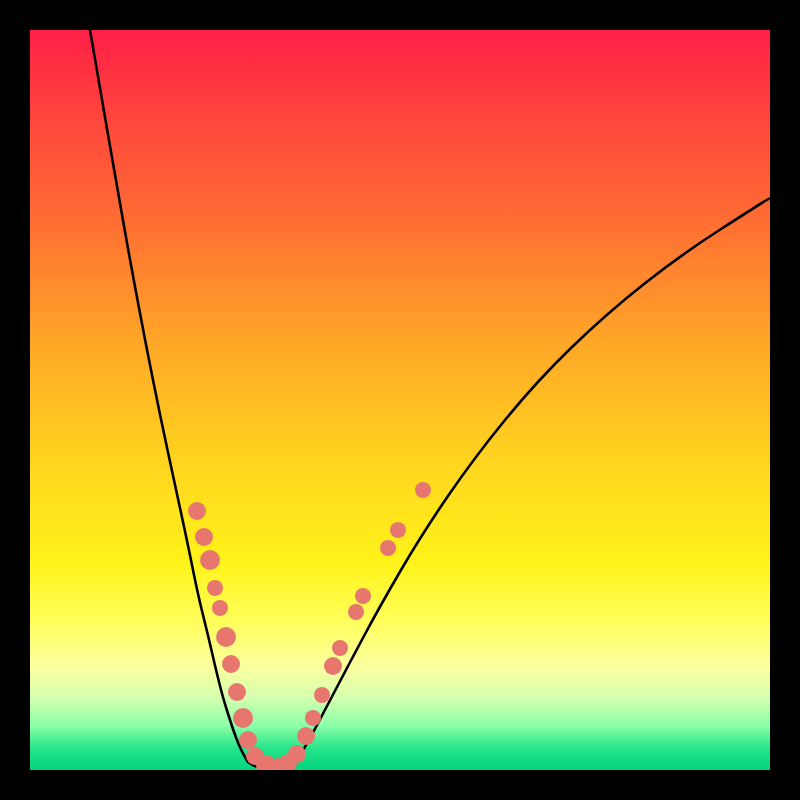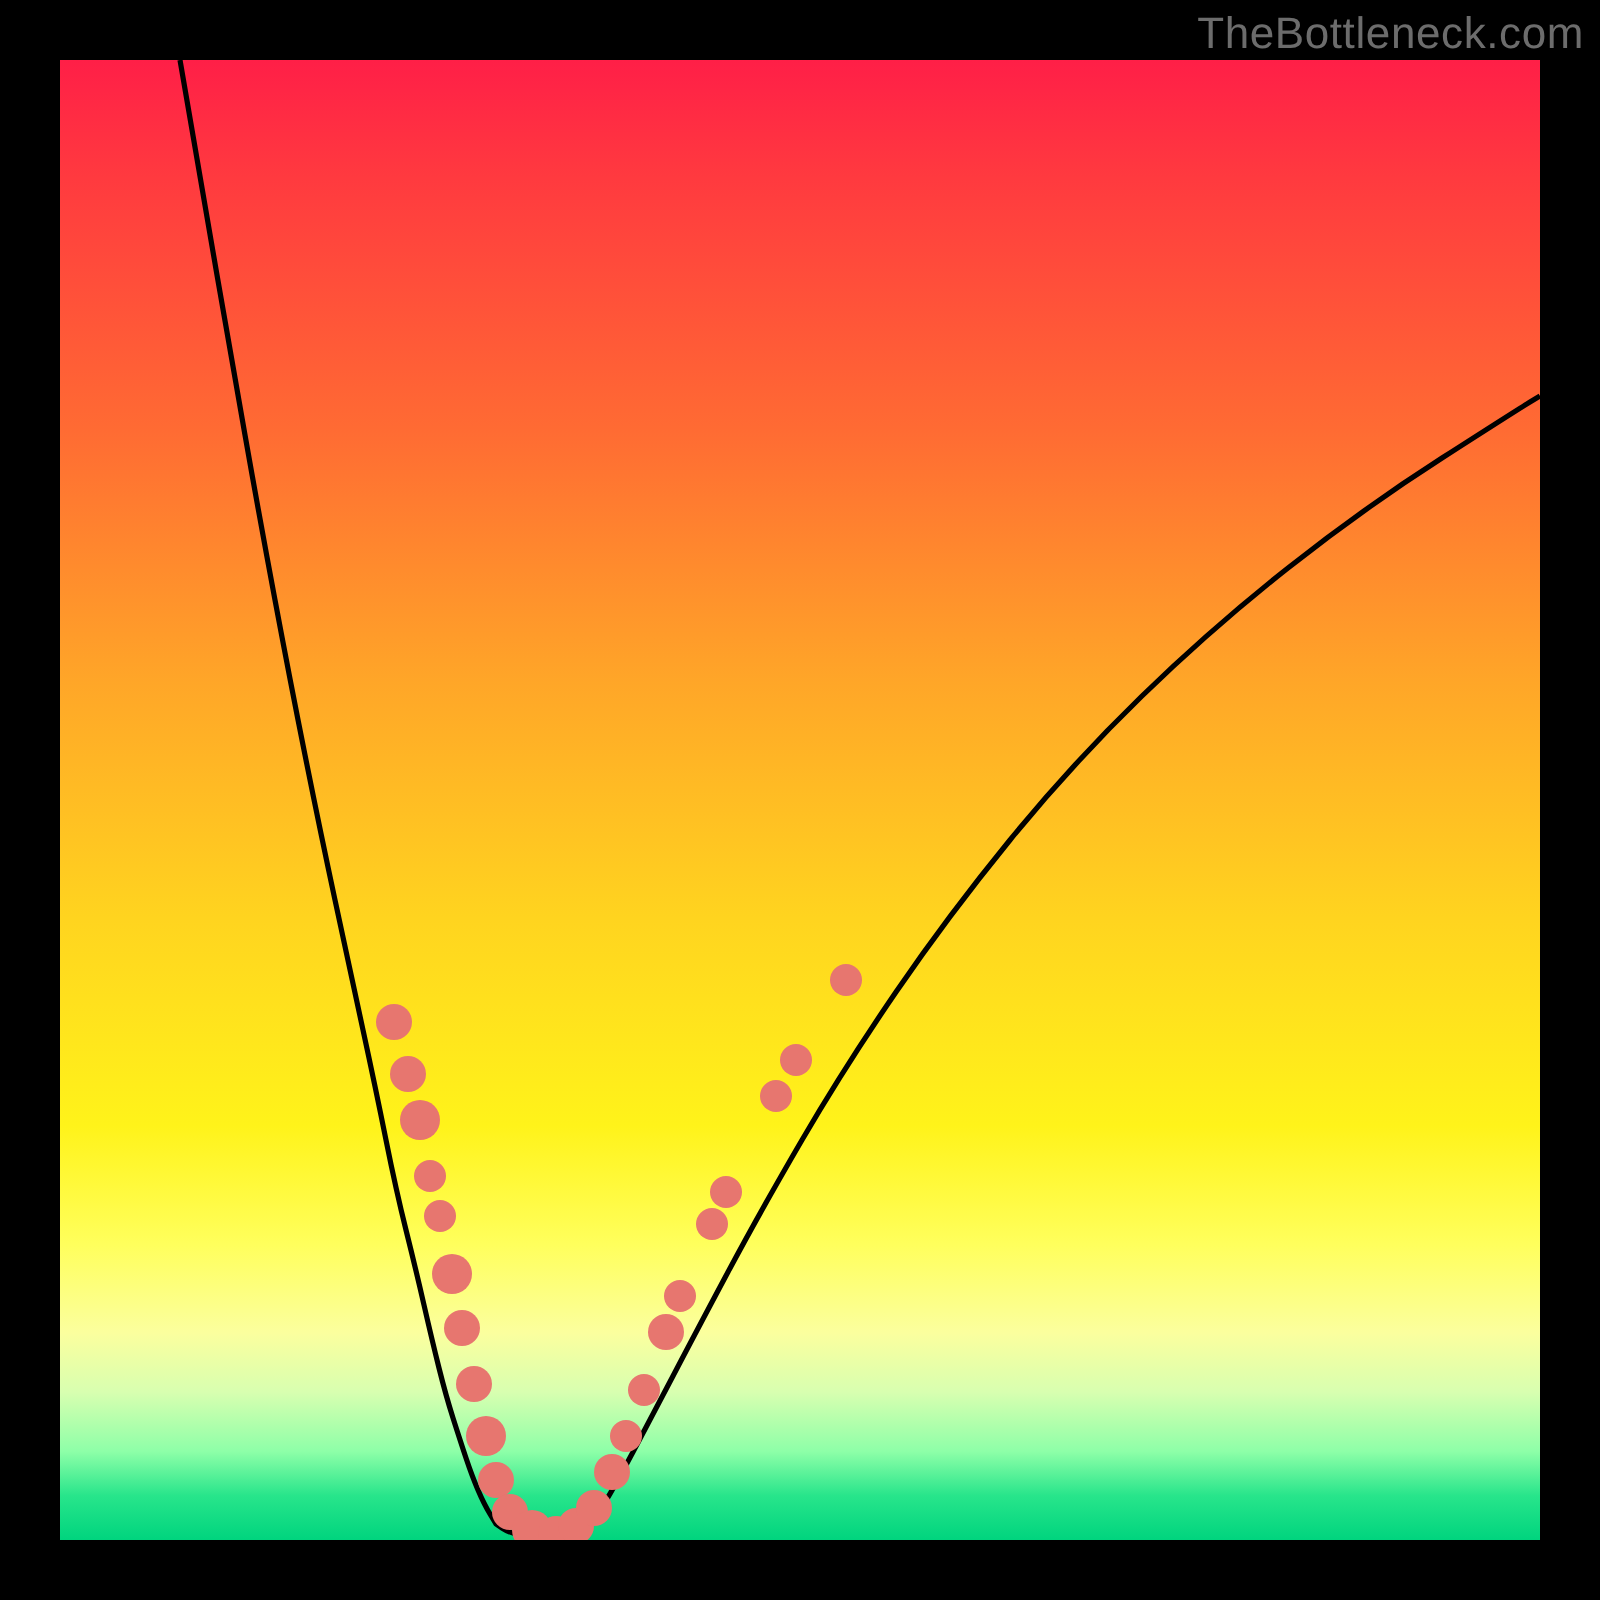--- a/index.html
+++ b/index.html
@@ -66,21 +66,20 @@
     stroke-width: 2.6;
   }
   .dot {
     fill: #e7766f;
   }
 </style>
 </head>
 <body>
 
 <div class="frame">
-  <div class="watermark">TheBottleneck.com</div>
 
   <div class="plot">
     <div class="gradient"></div>
 
     <svg class="curve" viewBox="0 0 740 740" preserveAspectRatio="none">
       <path class="line" d="M 60 0 Q 72 70 78.5 107.5 Q 85 145 92.5 187.5 Q 100 230 107.5 270 Q 115 310 122.5 347.5 Q 130 385 137.5 420 Q 145 455 151.5 485 Q 158 515 163 540 Q 168 565 173 585 Q 178 605 182 622.5 Q 186 640 189.5 654 Q 193 668 196.5 679 Q 200 690 203 699 Q 206 708 209 715 Q 212 722 215 727 Q 218 732 218 732 Q 218 732 221 734 Q 224 736 228 737 Q 232 738 237 738.5 Q 242 739 246.5 738.5 Q 251 738 255 737 Q 259 736 262.5 734 Q 266 732 266 732 Q 266 732 272 722 Q 278 712 286.5 696 Q 295 680 306.5 658 Q 318 636 334 606 Q 350 576 371 540 Q 392 504 418 466 Q 444 428 475 390 Q 506 352 541 318 Q 576 284 614 254 Q 652 224 691 199 Q 730 174 735 171 L 740 168"></path>
       <g>
           <circle cx="167" cy="481" r="9" class="dot"></circle>
           <circle cx="174" cy="507" r="9" class="dot"></circle>
           <circle cx="180" cy="530" r="10" class="dot"></circle>

